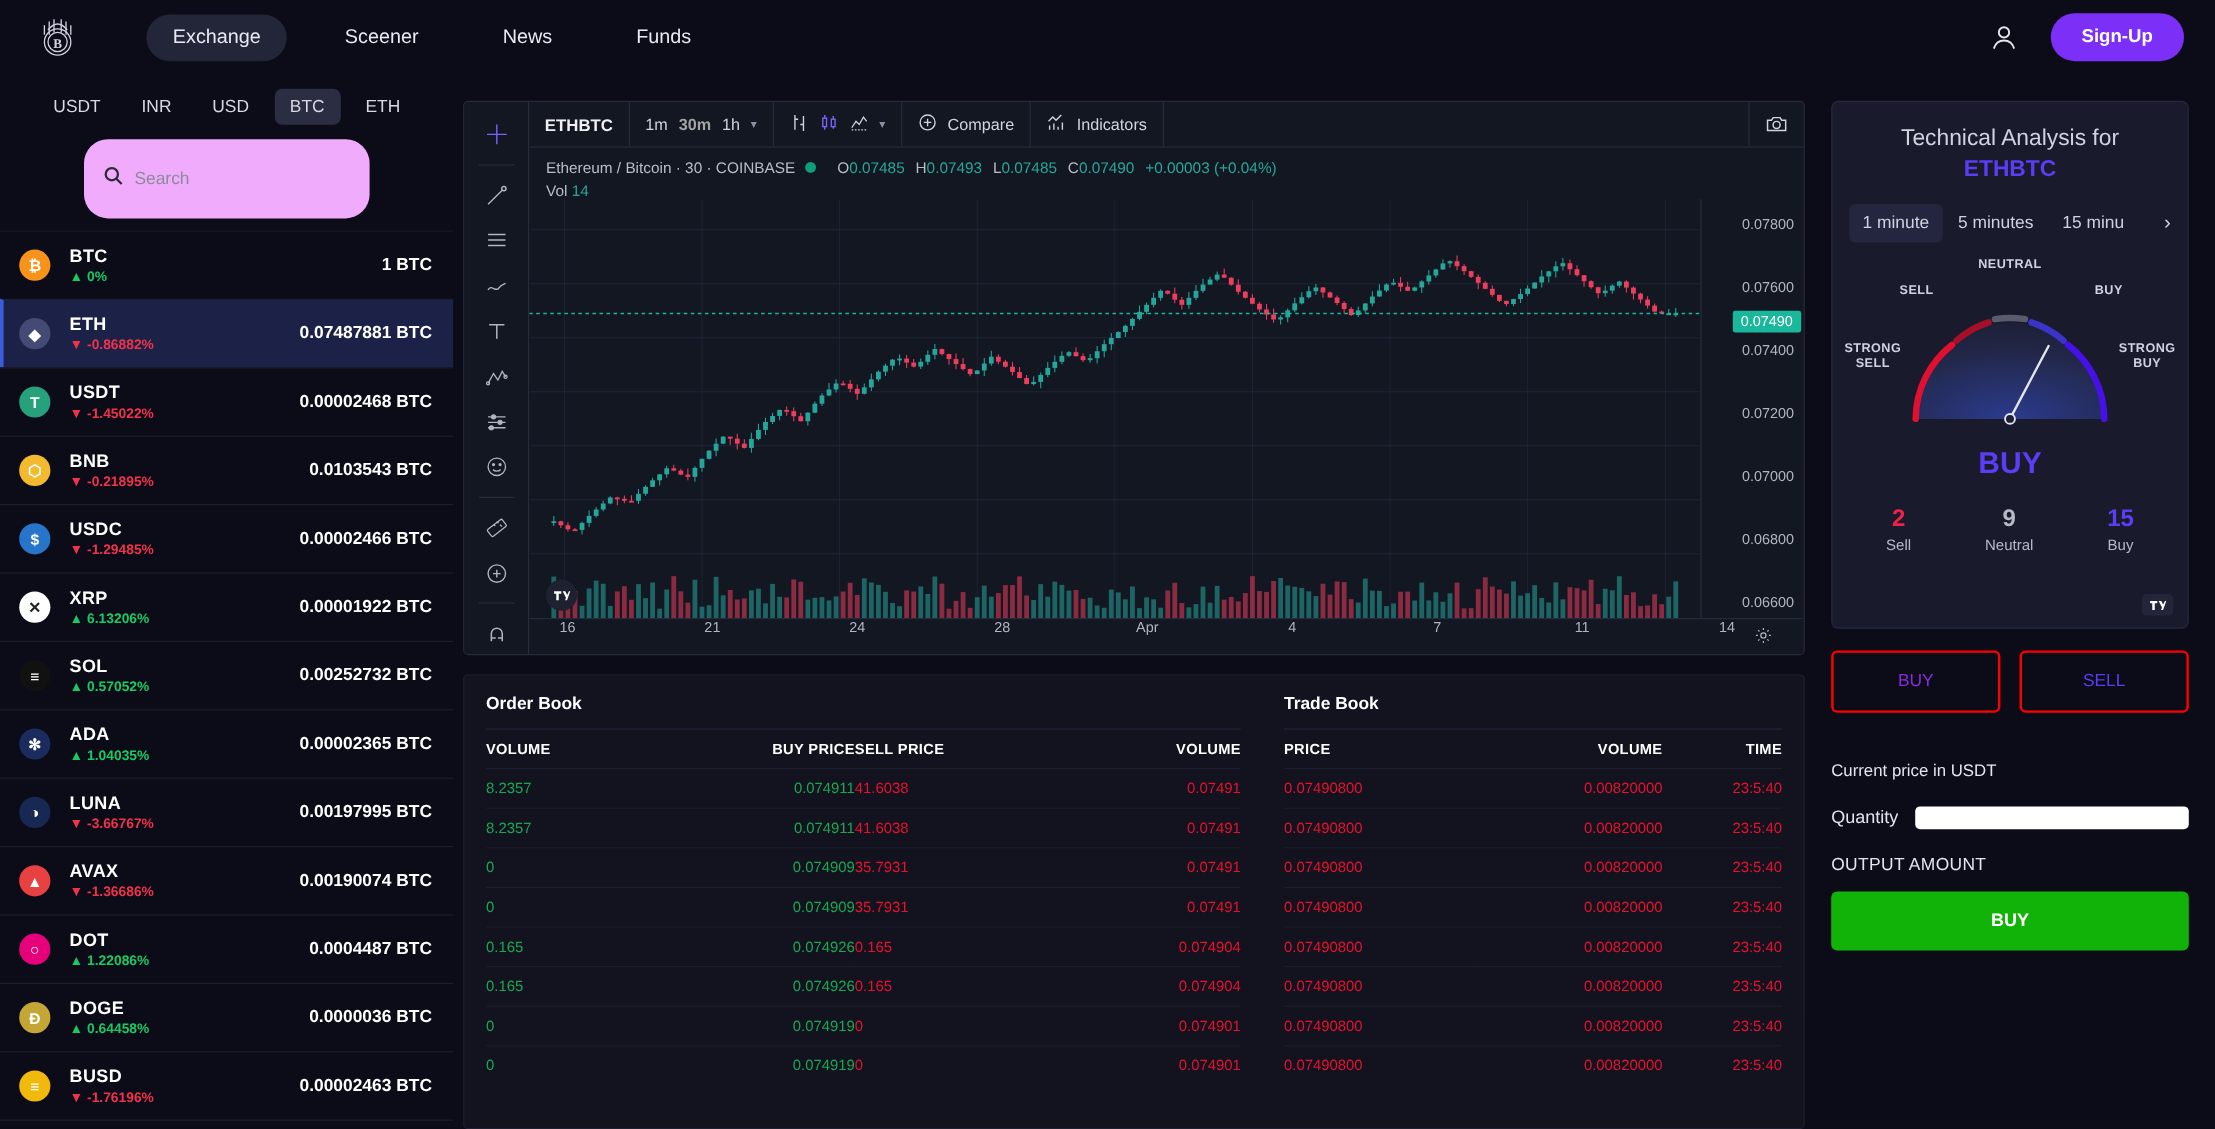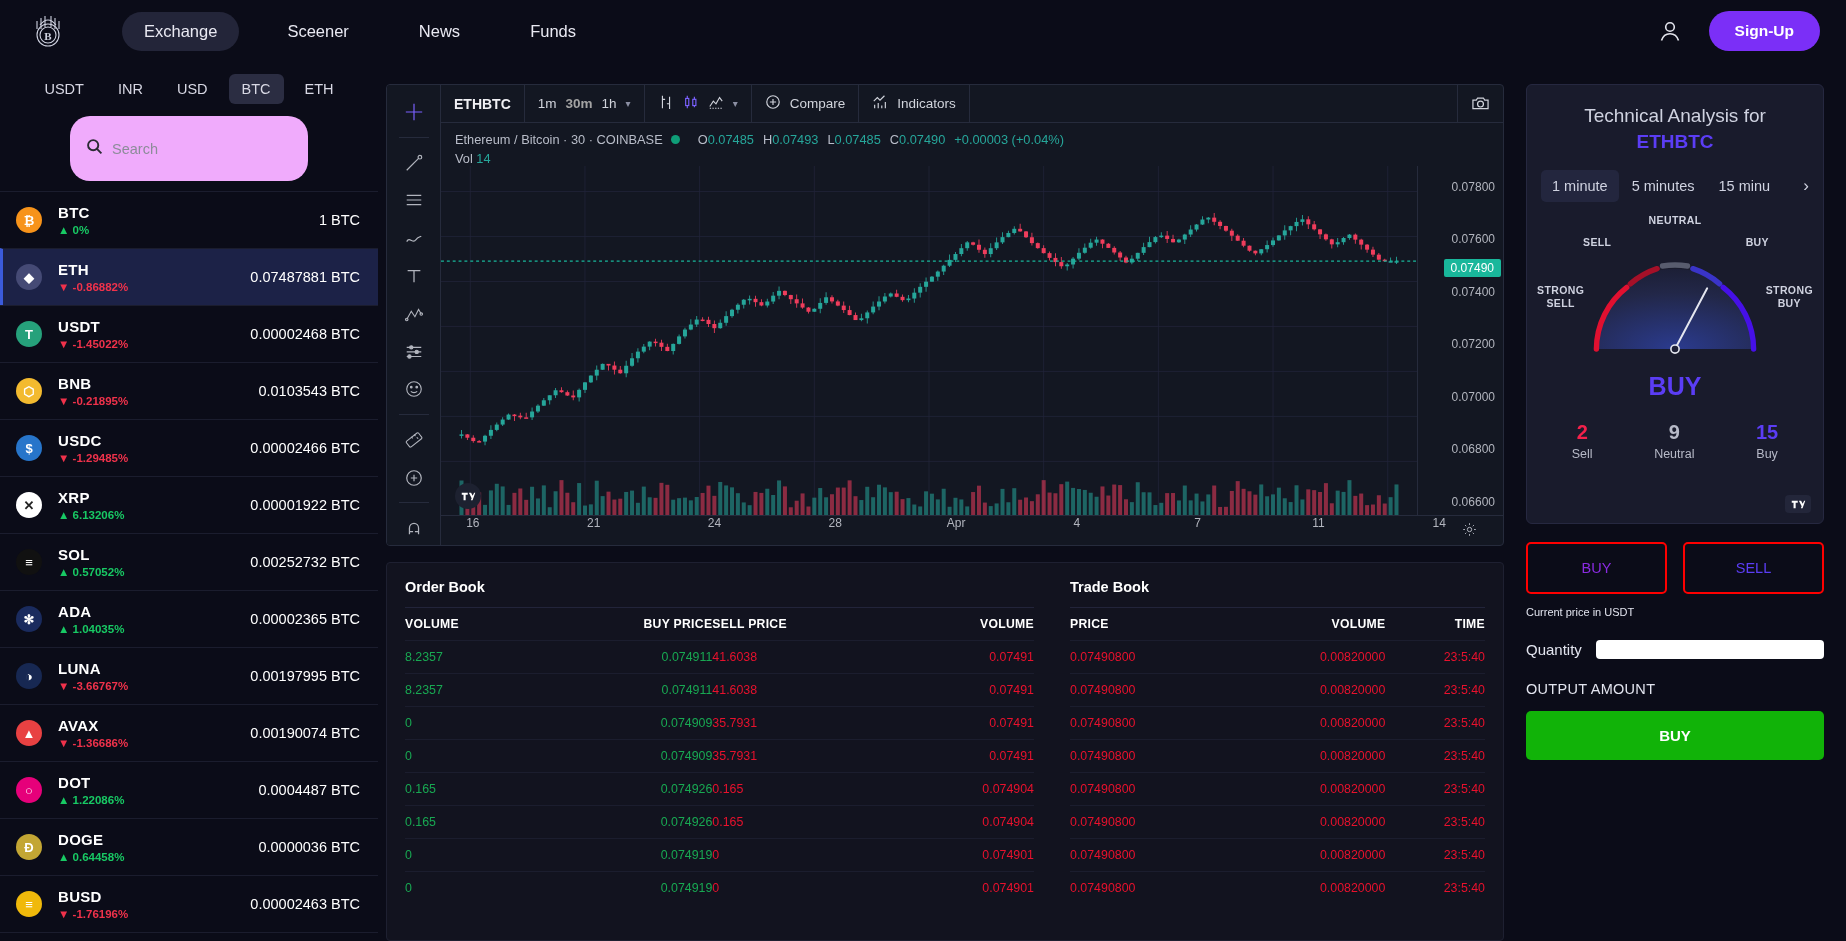--- a/index.html
+++ b/index.html
@@ -83,21 +83,21 @@
     width: 26px; height: 26px; flex: 0 0 26px; margin-right: 16px;
     border-radius: 50%; display: flex; align-items: center; justify-content: center;
     font-size: 13px; font-weight: bold; color: #fff;
   }
   .pair-info { display: flex; flex-direction: column; gap: 3px; }
   .pair-sym { font-size: 15px; font-weight: bold; color: #fff; letter-spacing: .3px; }
   .pair-chg { font-size: 11.5px; font-weight: bold; }
   .pair-chg.up { color: #18c964; }
   .pair-chg.down { color: #f0324b; }
   .pair-price {
-    margin-left: auto; font-size: 14.5px; font-weight: normal; color: #fff;
+    margin-left: auto; font-size: 14.5px; font-weight: bold; color: #fff;
     white-space: nowrap;
   }
 
   
   .center { flex: 1; min-width: 0; padding: 22px 12px 0 8px; display: flex; flex-direction: column; gap: 16px; }
 
   .chart-card {
     background: #131722; border: 1px solid #262b3c; border-radius: 4px;
     height: 462px; flex: 0 0 462px; display: flex; overflow: hidden;
   }
@@ -229,21 +229,21 @@
 
   .order-form { display: flex; flex-direction: column; }
   .bs-row { display: flex; gap: 16px; }
   .bs-btn {
     flex: 1; background: transparent; border: 2px solid #ff0000;
     border-radius: 5px; padding: 16px 0; font-size: 14.5px;
     cursor: pointer; font-family: "Liberation Sans", sans-serif;
   }
   .bs-btn.buy { color: #8a2be2; }
   .bs-btn.sell { color: #5b3df5; }
-  .cur-price-lbl { font-size: 11px; color: #e2e4ee; margin-top: 12px; }
+  .cur-price-lbl { font-size: 14px; color: #e2e4ee; margin-top: 40px; }
   .qty-row { display: flex; align-items: center; gap: 14px; margin-top: 22px; }
   .qty-lbl { font-size: 15px; color: #e2e4ee; }
   .qty-input {
     flex: 1; background: #fff; border: none; border-radius: 4px;
     height: 19px; outline: none; padding: 0 8px;
     font-family: "Liberation Sans", sans-serif; font-size: 13px; color: #222;
   }
   .out-lbl { font-size: 14.5px; color: #e2e4ee; margin-top: 22px; letter-spacing: .3px; }
   .submit-btn {
     margin-top: 14px; background: #11b308; border: none; border-radius: 5px;

